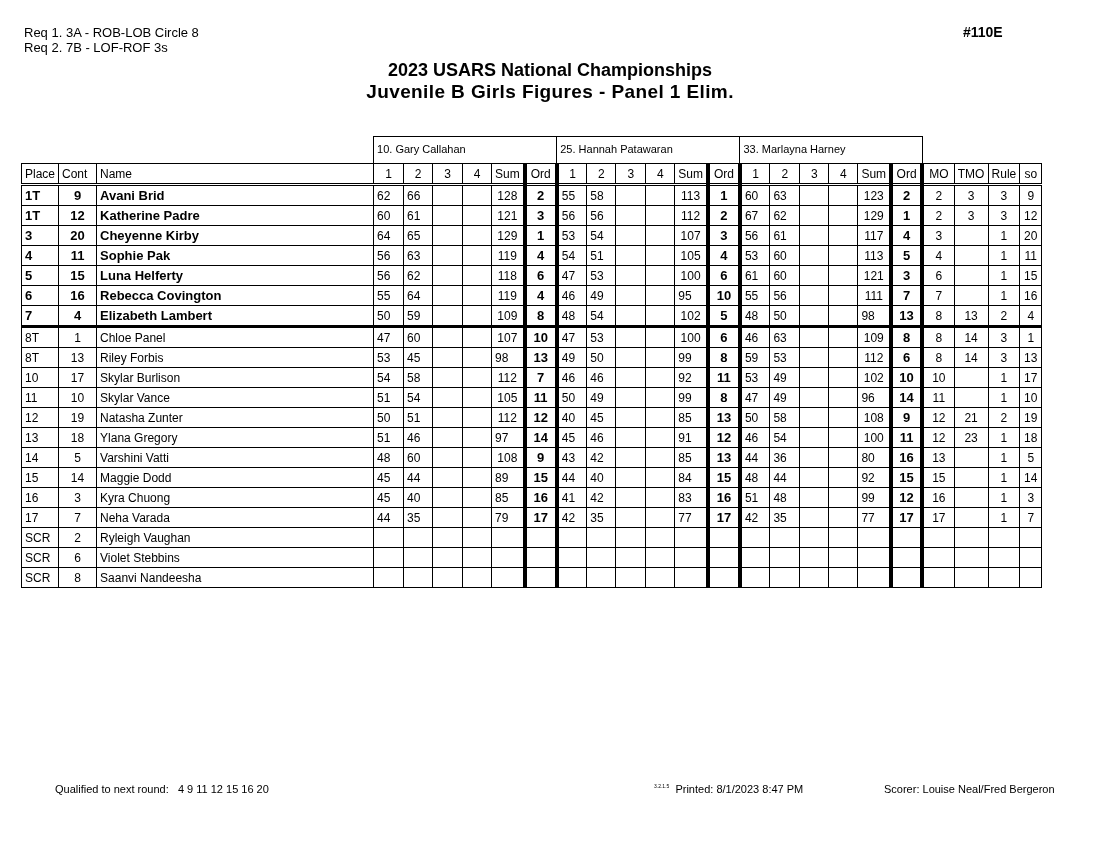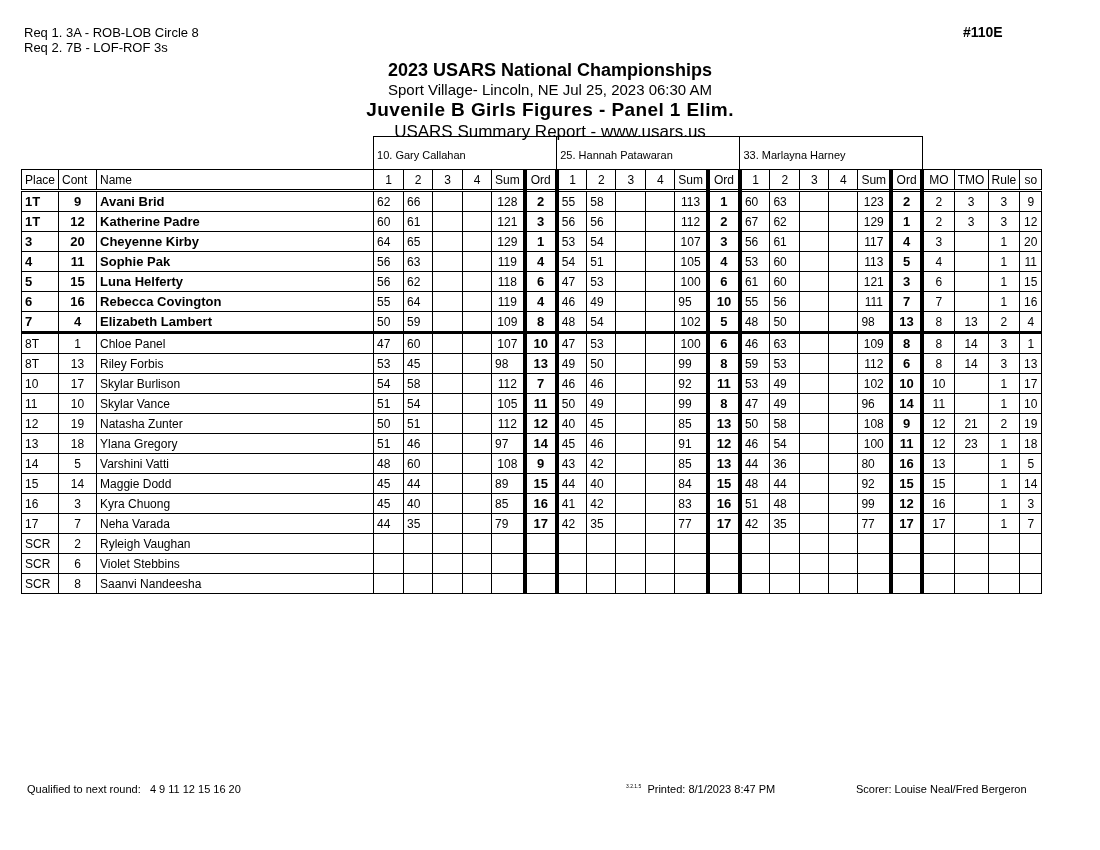--- a/index.html
+++ b/index.html
@@ -7,46 +7,44 @@
   .req { position:absolute; left:24px; top:25px; font-size:13px; line-height:15px; }
   .hdr { position:absolute; left:340px; width:420px; top:24px; text-align:center; }
   .hdr .t1 { font-size:18px; font-weight:bold; line-height:21px;margin-top:36px; }
   .hdr .t2 { font-size:15px; line-height:18px; }
   .hdr .t3 { font-size:19px; font-weight:bold; line-height:22px; letter-spacing:0.4px; }
   .hdr .t4 { font-size:17px; line-height:22px; }
   .evno { position:absolute; left:963px; top:24px; font-size:14px; font-weight:bold; }
 
   table.res { position:absolute; left:21px; top:136px; border-collapse:collapse; font-size:12px; table-layout:fixed; }
   table.res td { border:1px solid #000; padding:0 3px; height:19px; white-space:nowrap; overflow:hidden; }
-  table.res tr.jrow td { height:20px; vertical-align:top; padding-top:12px; font-size:11px; }
+  table.res tr.jrow td { height:20px; vertical-align:top; padding-top:6px; font-size:11px; }
   table.res td.blank { border:none; }
   table.res tr.colhdr td { height:19px; border-bottom:3px double #000; }
   .c { text-align:center; }
   .r { text-align:center; }
   .b { font-weight:bold; font-size:13px; }
   .thickL { border-left:4px solid #000 !important; }
   tr.sep td { border-bottom:3px solid #000 !important; }
   tr.bold td { font-weight:bold; font-size:13px; }
   tr.bold td.norm { font-weight:normal; font-size:12px; }
-  .foot { position:absolute; top:783px; font-size:11px; }
+  .foot { position:absolute; top:783px; font-size:11px;margin-left:28px; }
   .tiny { font-size:5px; vertical-align:top; }
 </style>
 </head>
 <body>
 
 <div class="req">
   <div>Req  1.  3A - ROB-LOB Circle 8</div>
   <div>Req  2.  7B - LOF-ROF 3s</div>
 </div>
 
 <div class="hdr">
   <div class="t1">2023 USARS National Championships</div>
-  <div class="t2">Sport Village- Lincoln, NE  Jul 25, 2023  06:30 AM</div>
   <div class="t3">Juvenile B Girls Figures - Panel 1 Elim.</div>
-  <div class="t4">USARS Summary Report - www.usars.us</div>
 </div>
 <div class="evno">#110E</div>
 
 <table class="res">
   <colgroup>
     <col style="width:37px">
       <col style="width:38px">
       <col style="width:277px">
     <col style="width:30px">
       <col style="width:29px">

